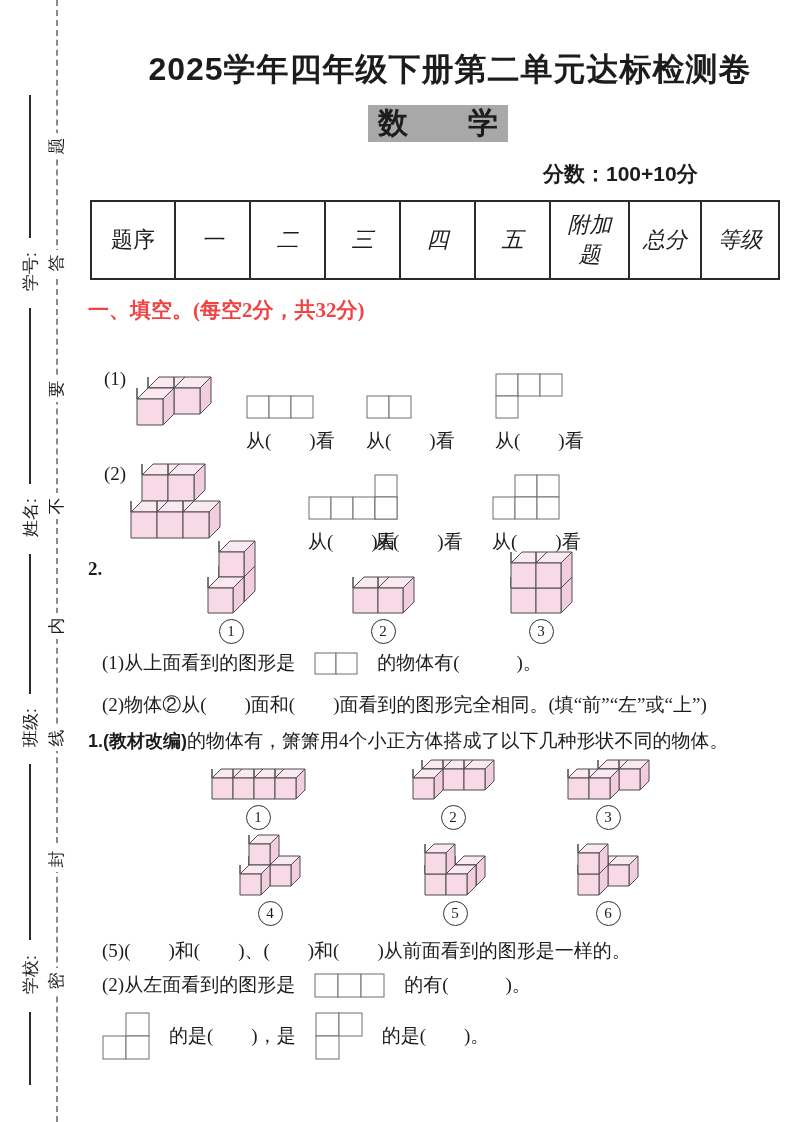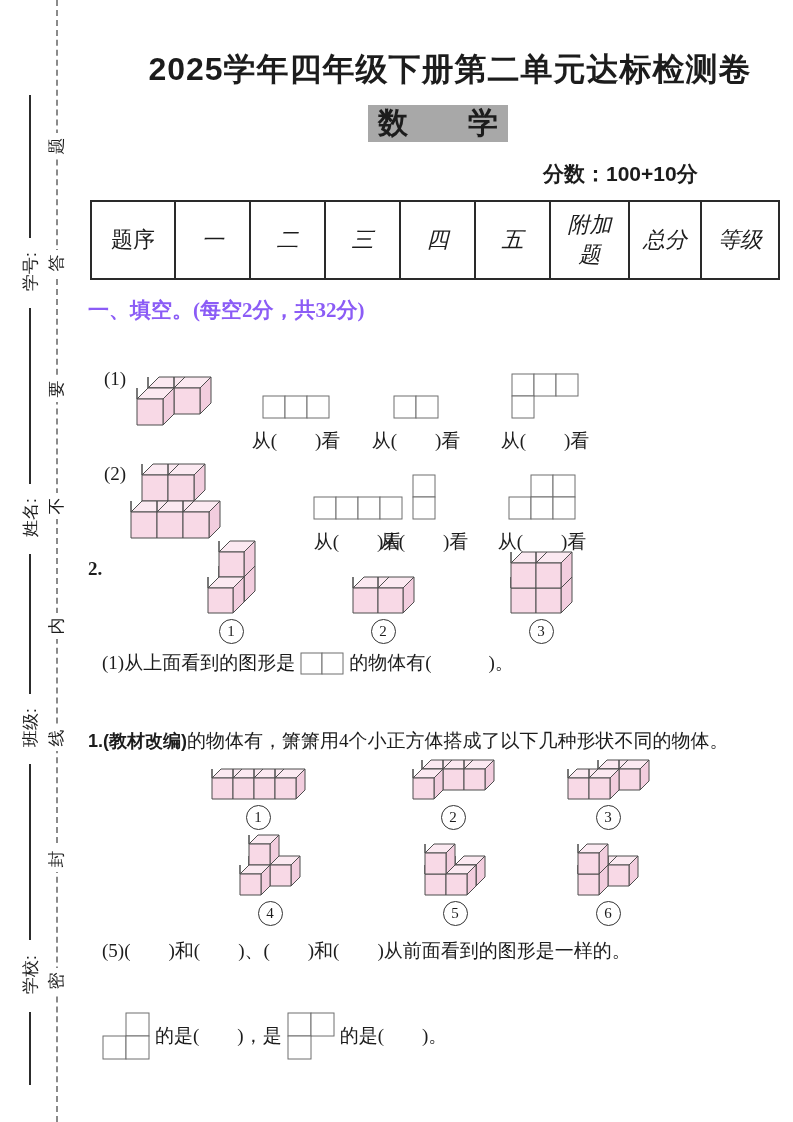--- a/index.html
+++ b/index.html
@@ -16,25 +16,25 @@
   
   .content{position:absolute;left:88px;top:0;width:700px;height:1122px;}
   .abs{position:absolute;}
   .page-title{top:48px;left:12px;width:700px;text-align:center;font-size:32px;font-weight:bold;letter-spacing:1px;}
   .subject{top:103px;left:0;width:700px;text-align:center;font-size:30px;font-weight:bold;}
   .subject span{background:#a8a8a8;padding:1px 10px 3px 10px;}
   .info{top:160px;font-size:21px;font-weight:bold;}
   .score-table{top:200px;left:2px;border-collapse:collapse;}
   .score-table td{border:2px solid #2a2a2a;text-align:center;font-size:22px;height:39px;padding:8px;}
   .score-table .kai{font-style:italic;}
-  .sec-head{top:296px;left:0;font-size:21px;font-weight:bold;color:#8b5cf6;}
+  .sec-head{top:296px;left:0;font-size:21px;font-weight:bold;color:#ef4444;}
   .qtext{font-size:19px;}
   .qno{font-weight:bold;}
-  .flexline{display:flex;align-items:center;gap:5px;}
-  .vgroup{position:absolute;display:flex;flex-direction:column;align-items:center;
+  .flexline{display:flex;align-items:center;gap:19px;}
+  .vgroup{position:absolute;display:flex;flex-direction:column;
           justify-content:flex-end;width:100px;gap:9px;font-size:19px;white-space:nowrap;}
   .figcol{position:absolute;display:flex;flex-direction:column;align-items:center;
           justify-content:flex-end;gap:5px;}
   .circ{display:inline-block;width:23px;height:23px;border:1.5px solid #333;border-radius:50%;
         text-align:center;line-height:23px;font-size:15px;font-family:"Liberation Serif",serif;}
   svg{display:block;}
 </style>
 </head>
 <body>
 
@@ -275,20 +275,21 @@
   <div class="abs qtext flexline" style="top:650px;left:14px">
     <span>(1)从上面看到的图形是</span>
     <div>
         <svg width="44" height="23">
           <rect x="1" y="1" width="21" height="21" fill="#ffffff" stroke="#6f6f6f" stroke-width="1"></rect>
           <rect x="22" y="1" width="21" height="21" fill="#ffffff" stroke="#6f6f6f" stroke-width="1"></rect>
         </svg>
       </div>
     <span>的物体有(　　　)。</span>
   </div>
+  <div class="abs qtext" style="top:692px;left:14px">(2)物体②从(　　)面和(　　)面看到的图形完全相同。(填“前”“左”或“上”)</div>
 
   <div class="abs qtext" style="top:728px;left:0">
     <span class="qno sans" style="font-size:18px">1.(教材改编)</span><span>的物体有，箫箫用4个小正方体搭成了以下几种形状不同的物体。</span>
   </div>
 
   <div class="abs" style="top:758px;left:0;width:700px;height:74px">
     <div class="figcol" style="left:100px;top:0;width:140px;height:72px">
       <div>
           <svg viewBox="-1 -31 95 32" width="95" height="32">
             <polygon points="0,-30 0,-21 0,-21" fill="none" stroke="#4d4d4d" stroke-width="1" stroke-linejoin="round"></polygon>
@@ -426,20 +427,31 @@
             <polygon points="21,-42 30,-51 30,-30 21,-21" fill="#f2cdde" stroke="#4d4d4d" stroke-width="1" stroke-linejoin="round"></polygon>
             <polygon points="0,-42 21,-42 21,-21 0,-21" fill="#f8d9e6" stroke="#4d4d4d" stroke-width="1" stroke-linejoin="round"></polygon>
           </svg>
         </div>
       <span class="circ">6</span>
     </div>
   </div>
 
   <div class="abs qtext" style="top:938px;left:14px">(5)(　　)和(　　)、(　　)和(　　)从前面看到的图形是一样的。</div>
 
+  <div class="abs qtext flexline" style="top:972px;left:14px">
+    <span>(2)从左面看到的图形是</span>
+    <div>
+        <svg width="71" height="25">
+          <rect x="1" y="1" width="23" height="23" fill="#ffffff" stroke="#6f6f6f" stroke-width="1"></rect>
+          <rect x="24" y="1" width="23" height="23" fill="#ffffff" stroke="#6f6f6f" stroke-width="1"></rect>
+          <rect x="47" y="1" width="23" height="23" fill="#ffffff" stroke="#6f6f6f" stroke-width="1"></rect>
+        </svg>
+      </div>
+    <span>的有(　　　)。</span>
+  </div>
 
   <div class="abs qtext flexline" style="top:1012px;left:14px">
     <div>
         <svg width="48" height="48">
           <rect x="24" y="1" width="23" height="23" fill="#ffffff" stroke="#6f6f6f" stroke-width="1"></rect>
           <rect x="1" y="24" width="23" height="23" fill="#ffffff" stroke="#6f6f6f" stroke-width="1"></rect>
           <rect x="24" y="24" width="23" height="23" fill="#ffffff" stroke="#6f6f6f" stroke-width="1"></rect>
         </svg>
       </div>
     <span>的是(　　)，是</span>

